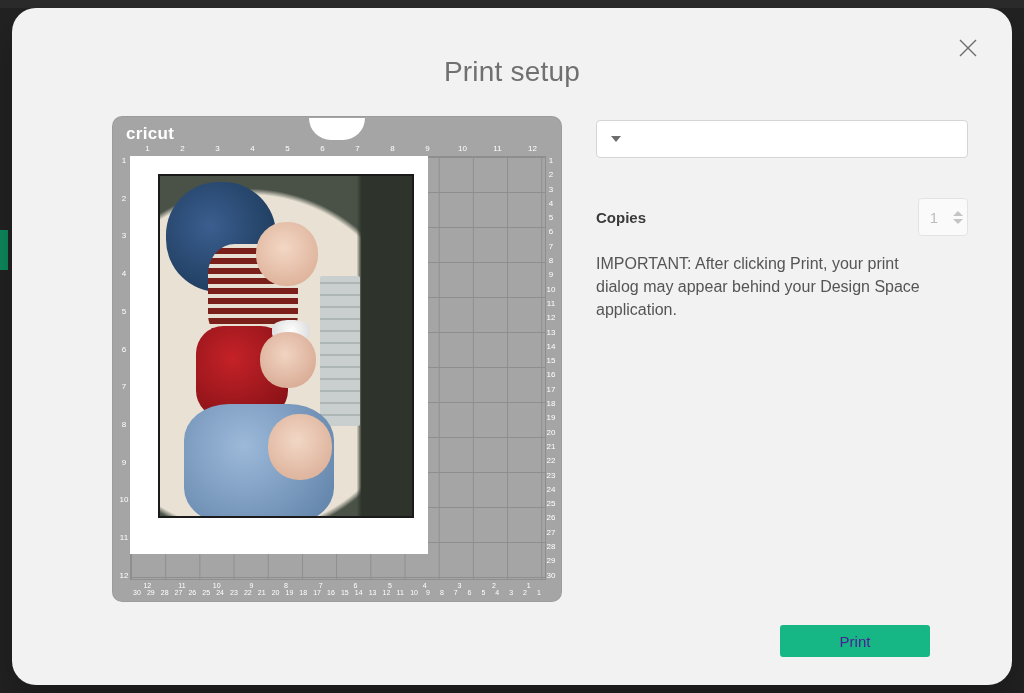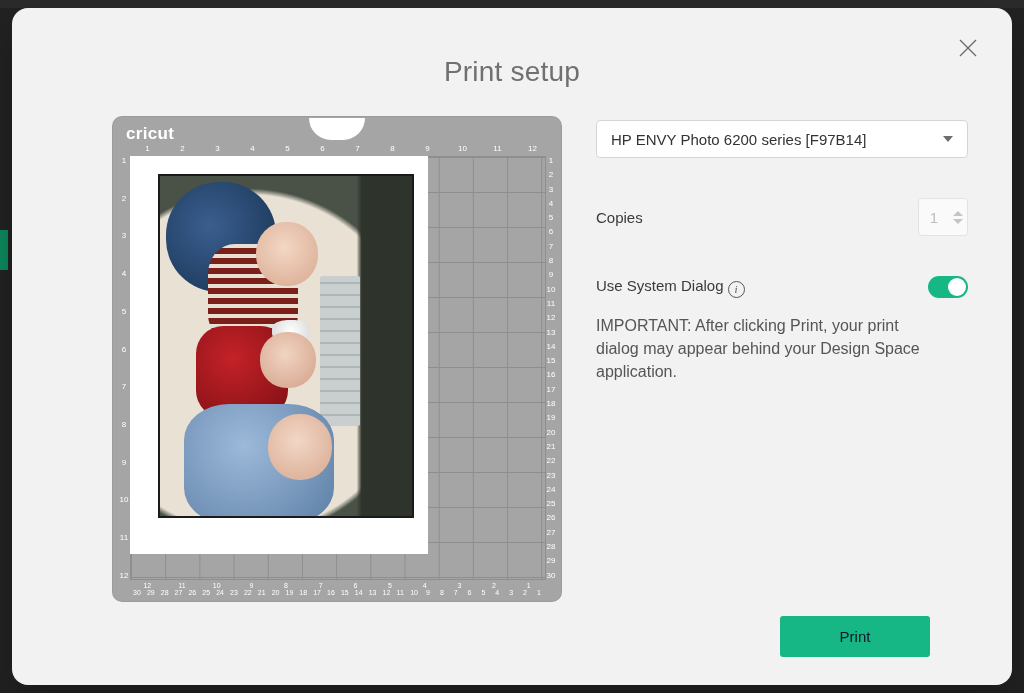--- a/index.html
+++ b/index.html
@@ -12,21 +12,21 @@
   .bg-strip{
     position:absolute;left:0;top:230px;width:8px;height:40px;background:#0d8a5e;
   }
   .topbar{
     position:absolute;left:0;top:0;right:0;height:8px;background:#2b2b2b;
   }
   .modal{
     position:absolute;
     left:12px;right:12px;top:8px;bottom:8px;
     background:#f2f2f2;
-    border-radius:16px;
+    border-radius:24px;
     box-shadow:0 20px 40px rgba(0,0,0,.25);
     overflow:hidden;
   }
   .close{
     position:absolute;top:28px;right:32px;width:24px;height:24px;cursor:pointer;
   }
   .close svg{width:24px;height:24px;stroke:#6d6d6d;stroke-width:1.4;fill:none;}
   .title{
     text-align:center;font-size:28px;color:#707070;font-weight:400;margin:48px 0 28px;
     letter-spacing:.2px;
@@ -102,21 +102,21 @@
   .panel{flex:1;min-width:0;padding-top:4px;}
   .label{font-size:15px;color:#3a3a3a;margin:0 0 8px;}
   .select{
     display:flex;align-items:center;justify-content:space-between;
     background:#fff;border:1px solid #d5d5d5;border-radius:4px;
     height:36px;padding:0 10px 0 14px;font-size:15px;color:#333;
     cursor:pointer;
   }
   .select .caret{width:0;height:0;border-left:5px solid transparent;border-right:5px solid transparent;border-top:6px solid #6d6d6d;margin-right:4px;}
   .row{display:flex;align-items:center;justify-content:space-between;margin-top:40px;}
-  .row .label{margin:0;}
+  .row .label{margin:0;font-weight:bold;}
   .stepper{
     width:48px;height:36px;background:#fafafa;border:1px solid #e3e3e3;border-radius:4px;
     display:flex;align-items:center;position:relative;color:#bdbdbd;
   }
   .stepper .val{flex:1;text-align:center;font-size:15px;}
   .stepper .arrows{width:18px;display:flex;flex-direction:column;align-items:center;gap:3px;}
   .stepper .up,.stepper .down{width:0;height:0;border-left:5px solid transparent;border-right:5px solid transparent;}
   .stepper .up{border-bottom:5px solid #c4c4c4;}
   .stepper .down{border-top:5px solid #c4c4c4;}
   .info-icon{display:inline-flex;width:15px;height:15px;border:1.3px solid #555;border-radius:50%;
@@ -125,21 +125,21 @@
   
   .toggle{width:40px;height:22px;border-radius:11px;position:relative;cursor:pointer;}
   .toggle .knob{position:absolute;top:2px;width:18px;height:18px;border-radius:50%;background:#fff;}
   .toggle.off{background:#fff;border:1.5px solid #757575;box-sizing:border-box;}
   .toggle.off .knob{right:2px;top:0.5px;width:17px;height:17px;border:1.5px solid #757575;background:#fff;box-sizing:border-box;}
   .toggle.on{background:#16b785;}
   .toggle.on .knob{right:2px;}
   .note{font-size:16px;color:#555;margin-top:16px;line-height:1.45;max-width:330px;}
   .print-btn{
     position:absolute;right:82px;bottom:28px;
-    width:150px;height:41px;background:#16b785;color:#0f172a;border:none;border-radius:3px;
+    width:150px;height:32px;background:#16b785;color:#4c1d95;border:none;border-radius:3px;
     font-size:15px;cursor:pointer;
   }
   .ruler-bottom-dual{position:absolute;left:18px;right:16px;bottom:6px;}
   .ruler-bottom-dual .line{display:flex;justify-content:space-between;color:#fff;font-size:7px;}
   .ruler-bottom-dual .line span{flex:1;text-align:center;}
 </style>
 </head>
 <body>
 
 <div class="topbar"></div>
@@ -288,44 +288,35 @@
             <span>3</span>
             <span>2</span>
             <span>1</span>
           </div>
       </div>
     </div>
 
     <div class="panel">
 
       <div class="select">
-        <span>HP ENVY Photo 6200 series [F97B14]</span>
         <span class="caret"></span>
       </div>
 
       <div class="row">
         <span class="label">Copies</span>
         <div class="stepper">
           <span class="val">1</span>
           <span class="arrows">
             <span class="up"></span>
             <span class="down"></span>
           </span>
         </div>
       </div>
 
 
-      <div class="row">
-        <span class="label">
-          <span>Use System Dialog</span><span class="info-icon">i</span>
-        </span>
-        <div class="toggle on">
-          <div class="knob"></div>
-        </div>
-      </div>
 
       <p class="note">IMPORTANT: After clicking Print, your print dialog may appear behind your Design Space application.</p>
 
     </div>
   </div>
 
   <button class="print-btn">Print</button>
 
 </div>
 

